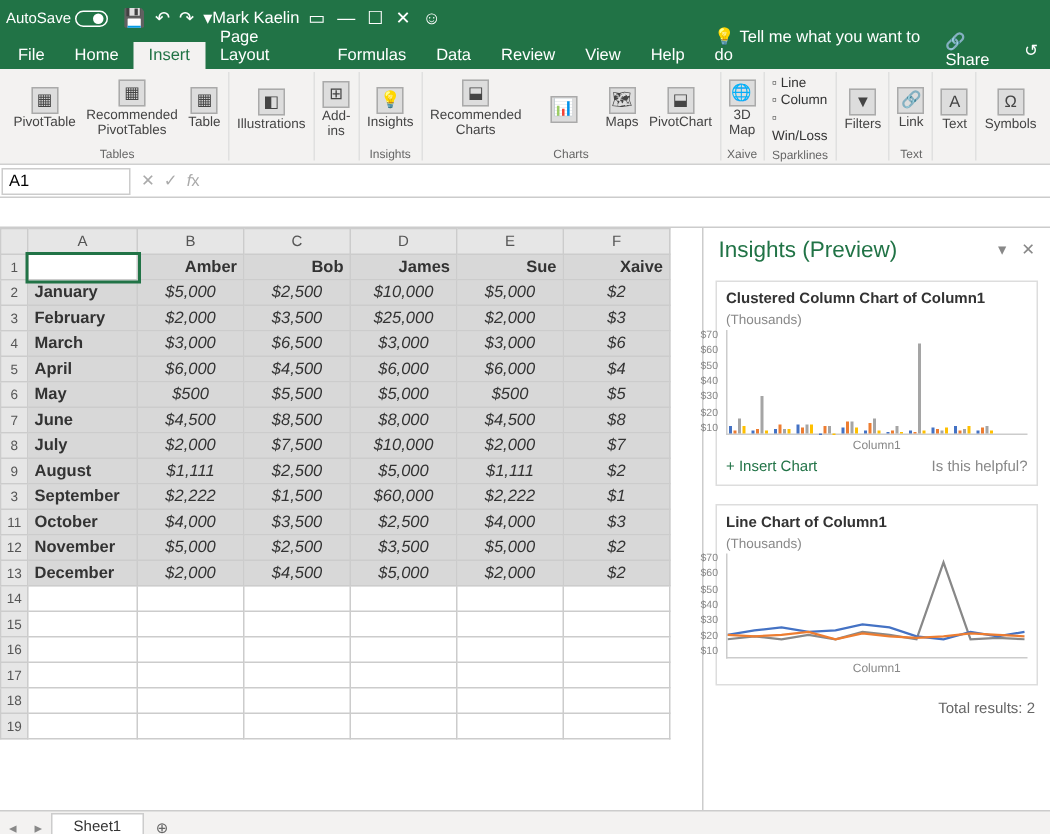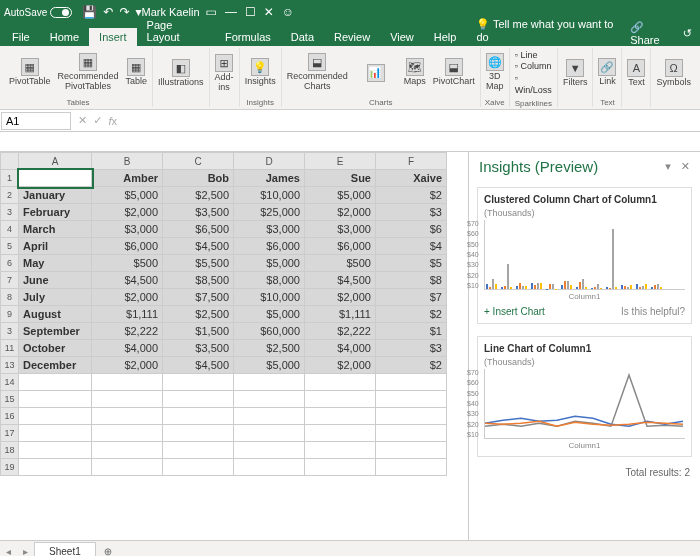--- a/index.html
+++ b/index.html
@@ -27,39 +27,39 @@
 .group { display: flex; flex-direction: column; align-items: center; border-right: 1px solid #e0e0e0; padding: 0 3px; }
 .group-row { display: flex; gap: 3px; height: 50px; align-items: center; }
 .rbtn { display: flex; flex-direction: column; align-items: center; gap: 1px; font-size: 9px; color: #444; padding: 1px 2px; cursor: pointer; text-align: center; line-height: 1.1; }
 .rbtn .ico { width: 18px; height: 18px; background: #ddd; border: 1px solid #aaa; font-size: 11px; display: flex; align-items: center; justify-content: center; }
 .group-label { font-size: 8px; color: #666; margin-top: 1px; }
 .sparkline-list { font-size: 9px; line-height: 1.3; display: flex; flex-direction: column; padding: 2px; }
 .sparkline-list span::before { content: "▫ "; }
 
 
 .formulabar { height: 22px; background: #fff; border-bottom: 1px solid #ccc; display: flex; align-items: center; }
-.formulabar .namebox { width: 70px; border: 1px solid #ccc; margin: 1px; padding: 1px 4px; font-size: 11px; height: 18px; }
+.formulabar .namebox { width: 86px; border: 1px solid #ccc; margin: 1px; padding: 1px 4px; font-size: 11px; height: 18px; }
 .formulabar .fx { display: flex; align-items: center; gap: 6px; padding: 0 6px; color: #aaa; }
 .formulabar .fxinput { flex: 1; border: none; height: 18px; font-size: 11px; }
 
 
 .gap { height: 20px; background: #fff; border-bottom: 1px solid #ccc; }
 
 
 .main { display: flex; height: 388px; }
 .gridwrap { flex: 1; overflow: hidden; position: relative; }
 table.grid { border-collapse: collapse; font-size: 11px; width: 447px; }
 table.grid th.colh { background: #e6e6e6; border: 1px solid #ccc; font-weight: normal; color: #555; height: 17px; min-width: 64px; font-size: 10px; text-align: center; }
 table.grid th.rowh { background: #e6e6e6; border: 1px solid #ccc; font-weight: normal; color: #555; width: 18px; font-size: 9px; text-align: center; }
 table.grid td { border: 1px solid #ccc; padding: 1px 4px; height: 17px; background: #d8d8d8; }
 table.grid td.blank { background: #fff; }
 table.grid tr.headrow td { font-weight: bold; text-align: right; }
 table.grid td.a1 { background: #fff; outline: 2px solid #217346; }
 table.grid td.month { font-weight: bold; text-align: left; }
-table.grid td.num { text-align: right; }
+table.grid td.num { text-align: center; font-style: italic; }
 
 
 .pane { width: 232px; border-left: 1px solid #ccc; background: #fff; display: flex; flex-direction: column; }
 .pane-head { display: flex; align-items: center; padding: 6px 10px; color: #217346; font-size: 15px; }
 .pane-head .x { margin-left: auto; color: #888; font-size: 11px; display: flex; gap: 10px; }
 .card { border: 1px solid #ddd; margin: 6px 8px; padding: 6px; font-size: 10px; }
 .card-title { font-weight: bold; margin-bottom: 3px; font-size: 10px; }
 .card-sub { color: #888; font-size: 9px; margin-bottom: 2px; }
 .minichart { height: 70px; border-left: 1px solid #ccc; border-bottom: 1px solid #ccc; position: relative; margin: 2px 0; }
 .minichart .axis { position: absolute; left: -18px; top: 0; bottom: 0; display: flex; flex-direction: column; justify-content: space-between; font-size: 7px; color: #888; }
@@ -360,20 +360,29 @@
             <td class="num">$1</td>
           </tr>
           <tr>
             <th class="rowh">11</th>
             <td class="month">October</td>
             <td class="num">$4,000</td>
             <td class="num">$3,500</td>
             <td class="num">$2,500</td>
             <td class="num">$4,000</td>
             <td class="num">$3</td>
+          </tr>
+          <tr>
+            <th class="rowh">12</th>
+            <td class="month">November</td>
+            <td class="num">$5,000</td>
+            <td class="num">$2,500</td>
+            <td class="num">$3,500</td>
+            <td class="num">$5,000</td>
+            <td class="num">$2</td>
           </tr>
           <tr>
             <th class="rowh">13</th>
             <td class="month">December</td>
             <td class="num">$2,000</td>
             <td class="num">$4,500</td>
             <td class="num">$5,000</td>
             <td class="num">$2,000</td>
             <td class="num">$2</td>
           </tr>

